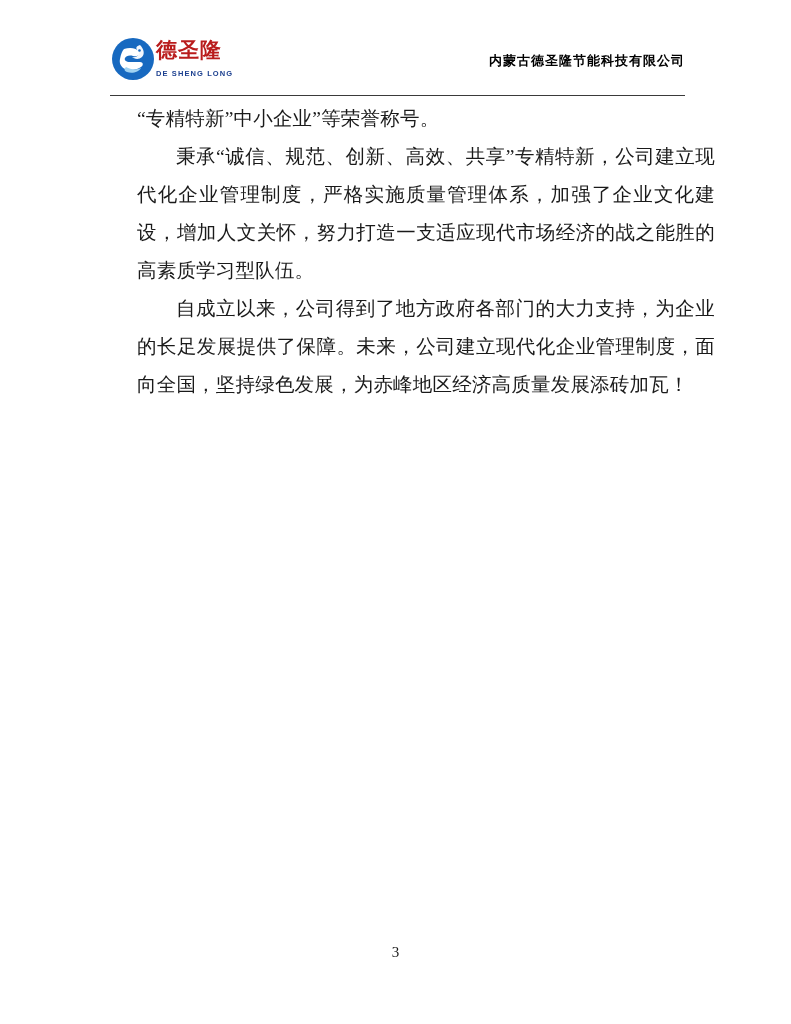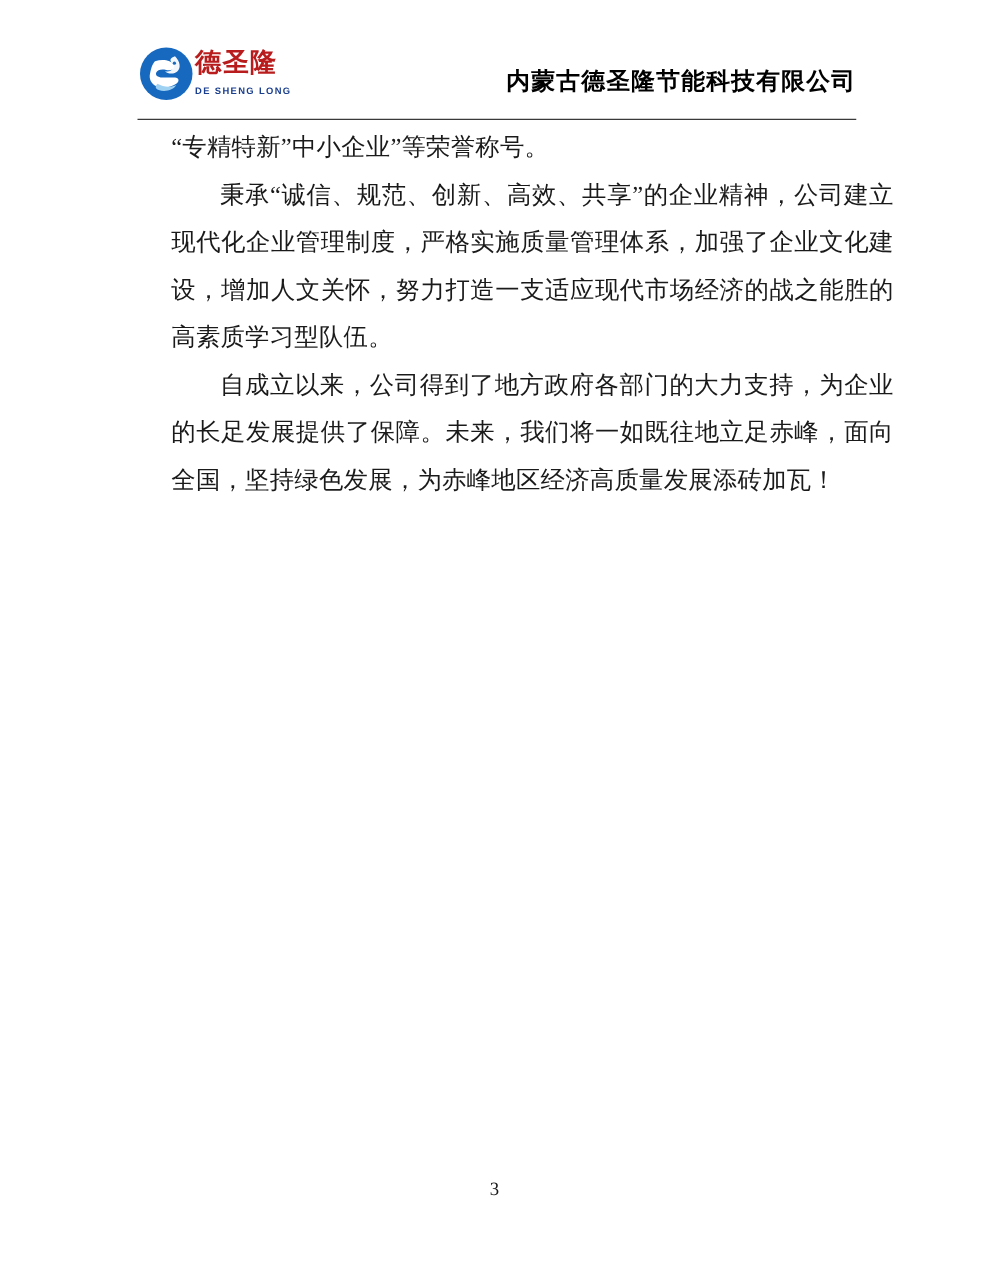--- a/index.html
+++ b/index.html
@@ -75,21 +75,21 @@
     margin-top: 13px;
     font-weight: bold;
   }
 
   .header-title {
     position: absolute;
     right: 0;
     top: 22px;
     font-family: "Liberation Serif", serif;
     font-weight: bold;
-    font-size: 19px;
+    font-size: 13px;
     letter-spacing: 1px;
     color: #000000;
     white-space: nowrap;
   }
 
   .header-rule {
     position: absolute;
     left: 110px;
     top: 95px;
     width: 575px;
@@ -156,19 +156,19 @@
       </span>
     </div>
 
     <div class="header-title">内蒙古德圣隆节能科技有限公司</div>
   </div>
 
   <div class="header-rule"></div>
 
   <div class="content">
     <p class="para">“专精特新”中小企业”等荣誉称号。</p>
-    <p class="para indent">秉承“诚信、规范、创新、高效、共享”的企业精神，公司建立现代化企业管理制度，严格实施质量管理体系，加强了企业文化建设，增加人文关怀，努力打造一支适应现代市场经济的战之能胜的高素质学习型队伍。</p>
-    <p class="para indent">自成立以来，公司得到了地方政府各部门的大力支持，为企业的长足发展提供了保障。未来，我们将一如既往地立足赤峰，面向全国，坚持绿色发展，为赤峰地区经济高质量发展添砖加瓦！</p>
+    <p class="para indent">秉承“诚信、规范、创新、高效、共享”专精特新，公司建立现代化企业管理制度，严格实施质量管理体系，加强了企业文化建设，增加人文关怀，努力打造一支适应现代市场经济的战之能胜的高素质学习型队伍。</p>
+    <p class="para indent">自成立以来，公司得到了地方政府各部门的大力支持，为企业的长足发展提供了保障。未来，公司建立现代化企业管理制度，面向全国，坚持绿色发展，为赤峰地区经济高质量发展添砖加瓦！</p>
   </div>
 
   <div class="page-number">3</div>
 
 </div>
 
 </body></html>

